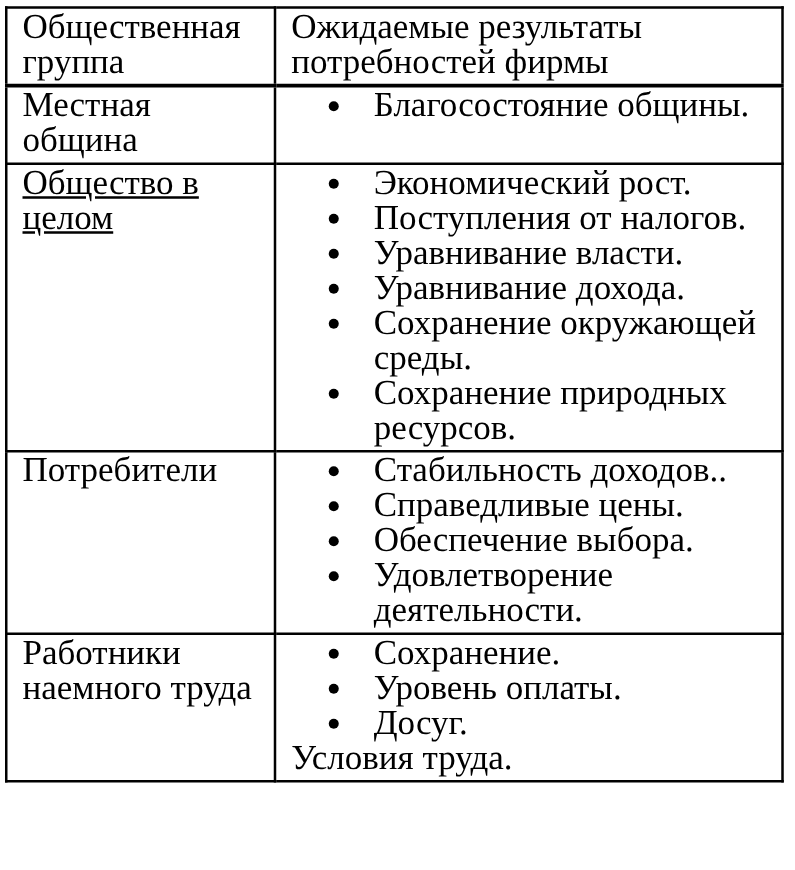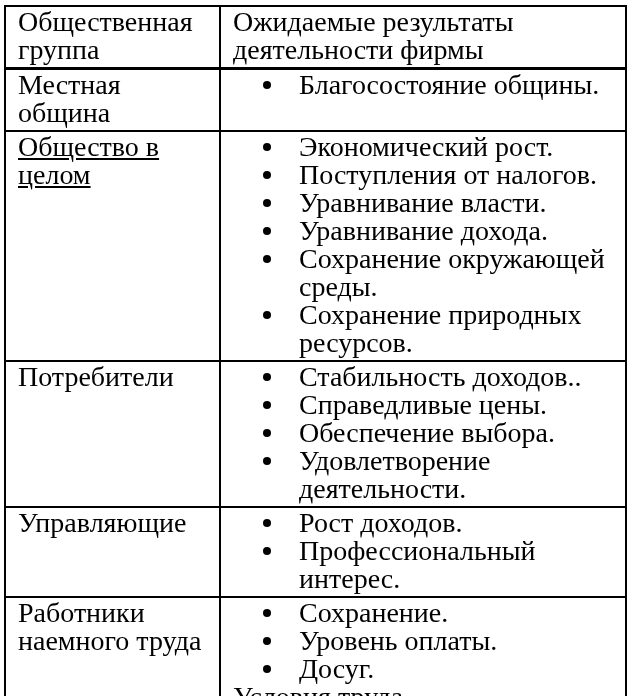--- a/index.html
+++ b/index.html
@@ -68,21 +68,21 @@
 <div class="page">
   <table class="tbl">
     <colgroup>
       <col style="width:215px">
       <col>
     </colgroup>
 
     <tbody>
         <tr class="hdr">
       <td class="group-cell">Общественная группа</td>
-      <td class="results-cell results-hdr">Ожидаемые результаты деятельности фирмы</td>
+      <td class="results-cell results-hdr">Ожидаемые результаты потребностей фирмы</td>
     </tr>
 
     <tr>
       <td class="group-cell">
         <span class="group-label">Местная община</span>
       </td>
       <td class="results-cell">
         <div class="bullet">
               <span class="dot"></span>
               <span class="bt">Благосостояние общины.</span>
@@ -141,35 +141,20 @@
               <span class="dot"></span>
               <span class="bt">Обеспечение выбора.</span>
             </div>
         <div class="bullet">
               <span class="dot"></span>
               <span class="bt">Удовлетворение деятельности.</span>
             </div>
       </td>
     </tr>
 
-    <tr>
-      <td class="group-cell">
-        <span class="group-label">Управляющие</span>
-      </td>
-      <td class="results-cell">
-        <div class="bullet">
-              <span class="dot"></span>
-              <span class="bt">Рост доходов.</span>
-            </div>
-        <div class="bullet">
-              <span class="dot"></span>
-              <span class="bt">Профессиональный интерес.</span>
-            </div>
-      </td>
-    </tr>
 
     <tr>
       <td class="group-cell">
         <span class="group-label">Работники наемного труда</span>
       </td>
       <td class="results-cell">
         <div class="bullet">
               <span class="dot"></span>
               <span class="bt">Сохранение.</span>
             </div>

